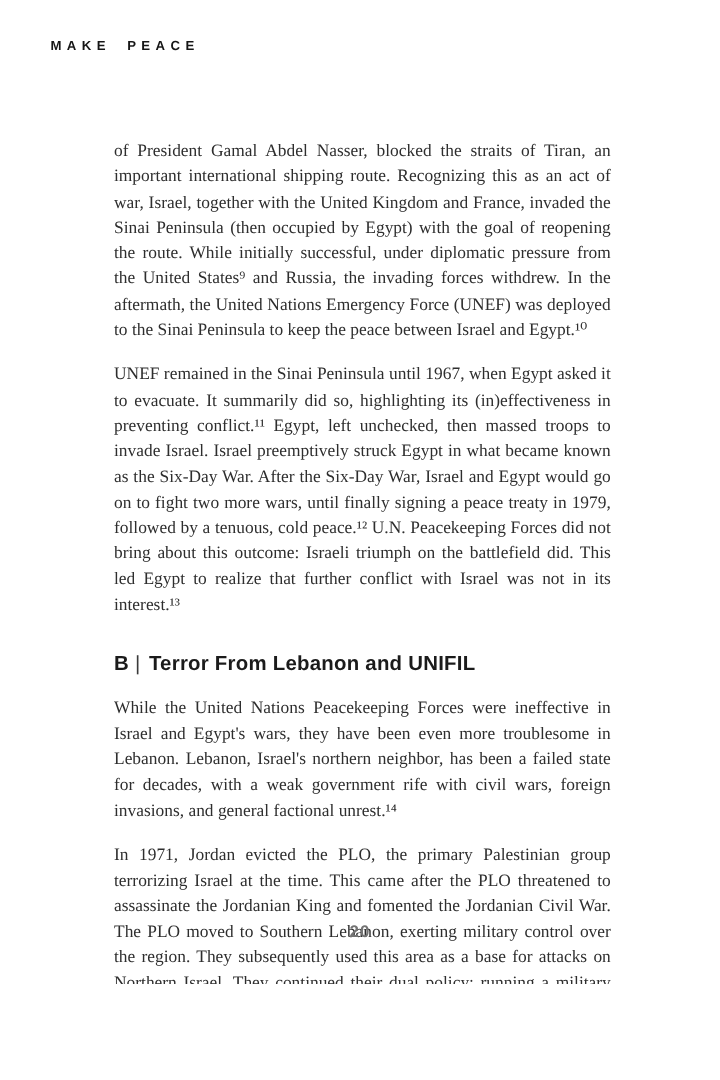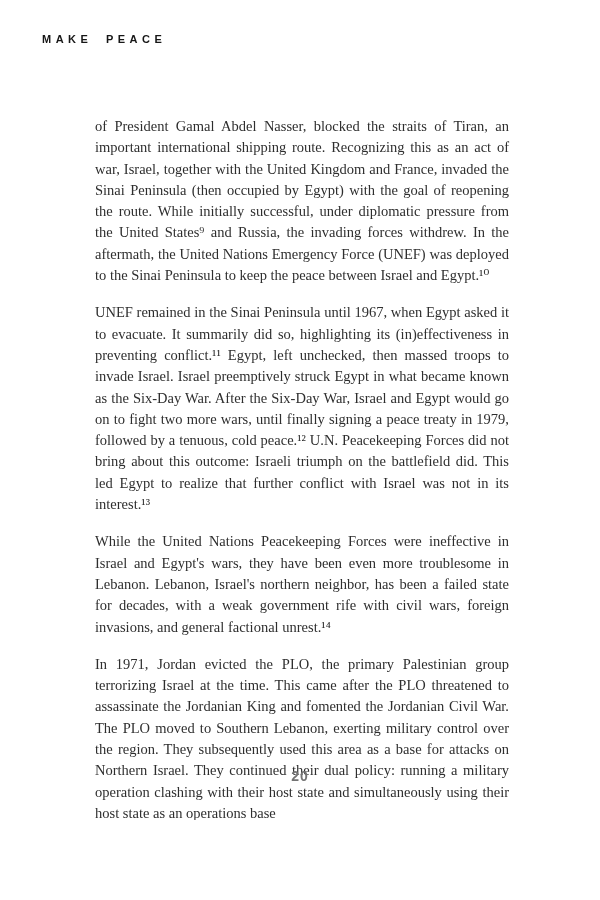--- a/index.html
+++ b/index.html
@@ -72,20 +72,23 @@
 <div class="page">
 
   <header class="running-header">MAKE PEACE</header>
 
   <main class="text-column">
 
     <p class="body-para">of President Gamal Abdel Nasser, blocked the straits of Tiran, an important international shipping route. Recognizing this as an act of war, Israel, together with the United Kingdom and France, invaded the Sinai Peninsula (then occupied by Egypt) with the goal of reopening the route. While initially successful, under diplomatic pressure from the United States⁹ and Russia, the invading forces withdrew. In the aftermath, the United Nations Emergency Force (UNEF) was deployed to the Sinai Peninsula to keep the peace between Israel and Egypt.¹⁰</p>
 
     <p class="body-para">UNEF remained in the Sinai Peninsula until 1967, when Egypt asked it to evacuate. It summarily did so, highlighting its (in)effectiveness in preventing conflict.¹¹ Egypt, left unchecked, then massed troops to invade Israel. Israel preemptively struck Egypt in what became known as the Six-Day War. After the Six-Day War, Israel and Egypt would go on to fight two more wars, until finally signing a peace treaty in 1979, followed by a tenuous, cold peace.¹² U.N. Peacekeeping Forces did not bring about this outcome: Israeli triumph on the battlefield did. This led Egypt to realize that further conflict with Israel was not in its interest.¹³</p>
 
+    <h2 class="section-heading">
+      <span>B</span><span class="sep">|</span><span>Terror From Lebanon and UNIFIL</span>
+    </h2>
 
     <p class="body-para">While the United Nations Peacekeeping Forces were ineffective in Israel and Egypt's wars, they have been even more troublesome in Lebanon. Lebanon, Israel's northern neighbor, has been a failed state for decades, with a weak government rife with civil wars, foreign invasions, and general factional unrest.¹⁴</p>
 
     <p class="body-para">In 1971, Jordan evicted the PLO, the primary Palestinian group terrorizing Israel at the time. This came after the PLO threatened to assassinate the Jordanian King and fomented the Jordanian Civil War. The PLO moved to Southern Lebanon, exerting military control over the region. They subsequently used this area as a base for attacks on Northern Israel. They continued their dual policy: running a military operation clashing with their host state and simultaneously using their host state as an operations base</p>
 
   </main>
 
   <footer class="page-number">20</footer>
 
 </div>

